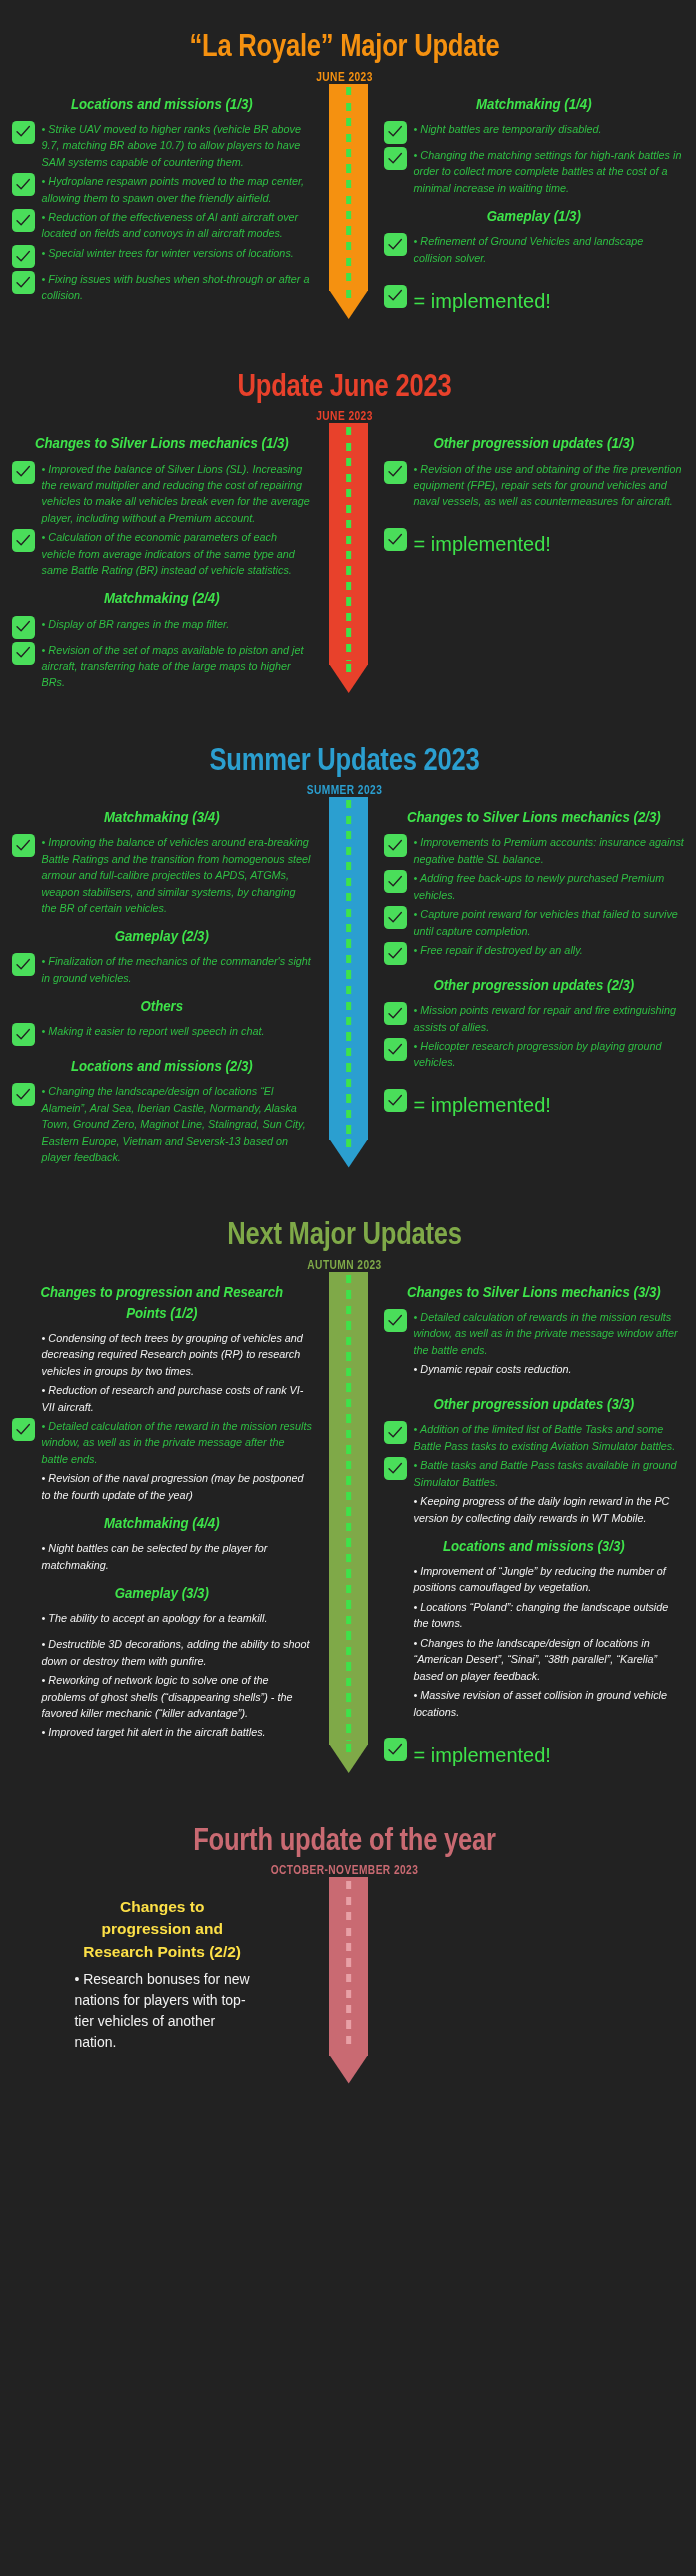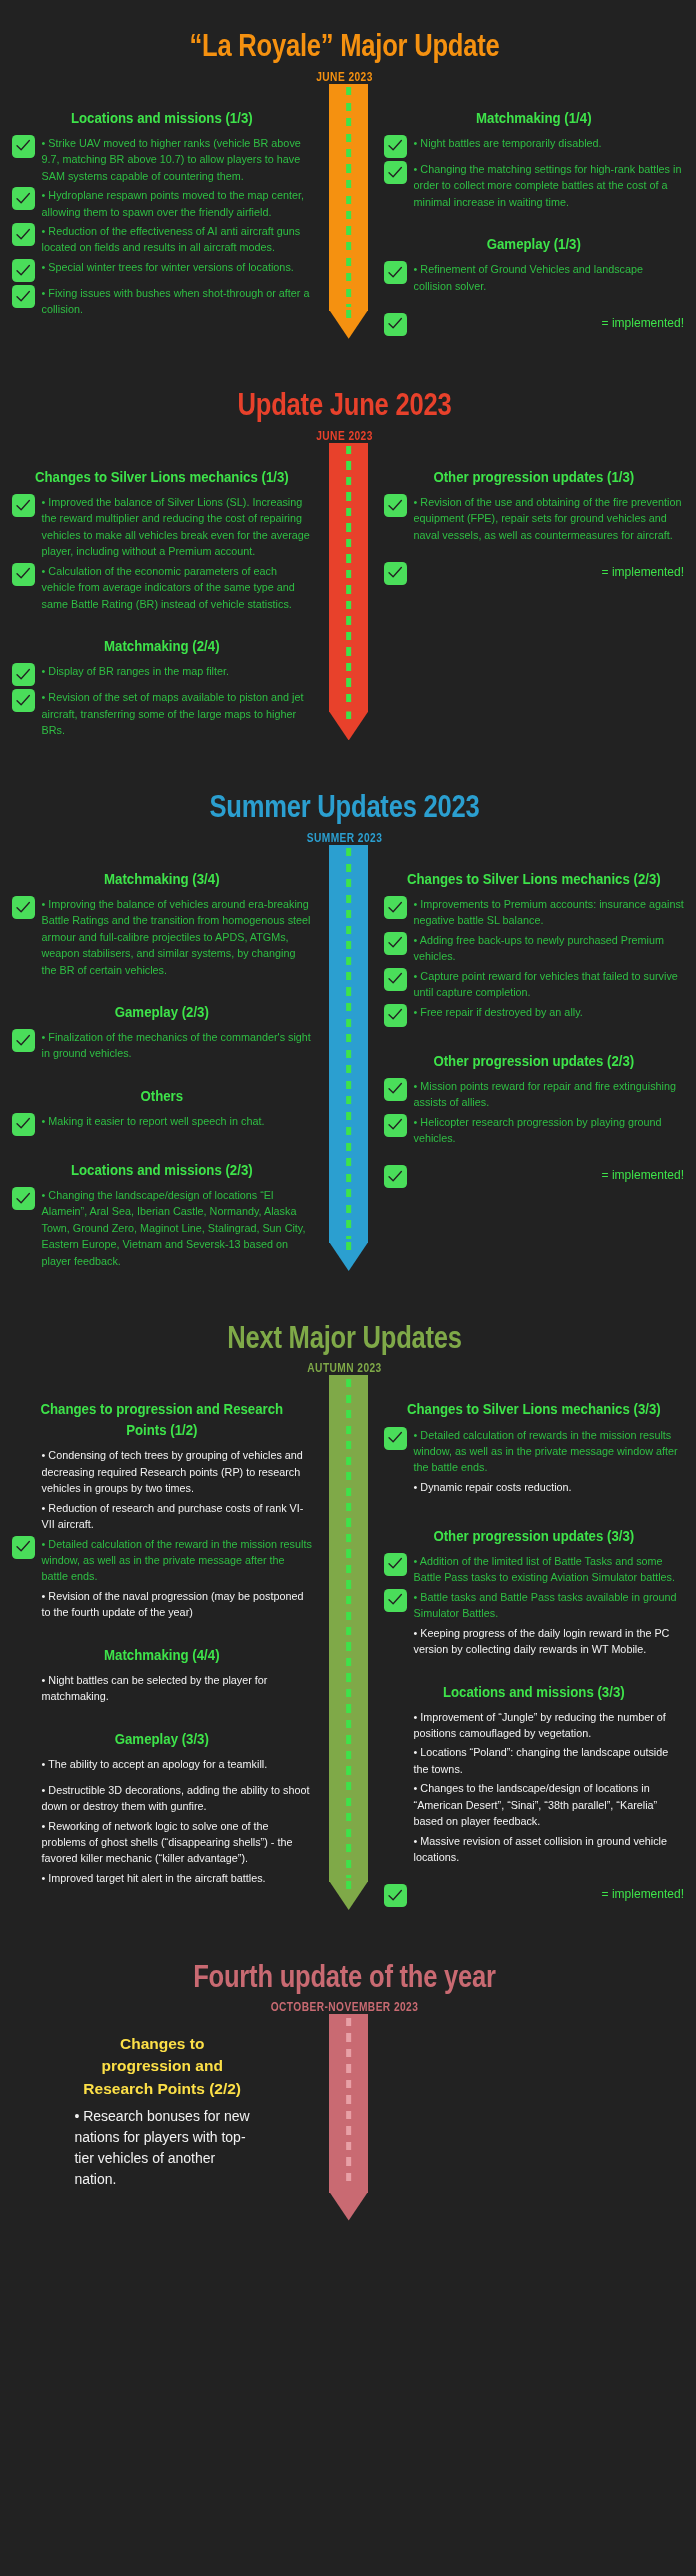--- a/index.html
+++ b/index.html
@@ -68,21 +68,21 @@
     clip-path: polygon(0 0, 100% 0, 50% 100%);
   }
   .arrow-head .dash-tip {
     position:absolute; left:50%; transform:translateX(-50%);
     top:0; height:13.4px; width:5.7px;
     background-image: repeating-linear-gradient(
        to bottom, #3ee34a 0px, #3ee34a 8.2px, transparent 8.2px, transparent 15.5px);
   }
 
   
-  .grp { margin-top: 24px; }
+  .grp { margin-top: 10px; font-style: italic; }
   .grp-title {
     text-align: center;
     font-size: 14.4px;
     font-weight: 700;
     line-height: 1.45;
     margin-bottom: 5.2px;
     font-family: "Liberation Sans Narrow","Liberation Sans", sans-serif;
     transform: scaleX(0.92);
   }
   .items { }
@@ -102,21 +102,21 @@
   .chk.green { background: #4ade5a; }
   .chk svg { position: absolute; left: 4.1px; top: 4.6px; }
   .chk.blank { background: transparent; }
   .txt {
     flex: 1 1 auto;
     font-size: 10.8px;
     line-height: 1.52;
     padding-top: 1px;
   }
   .legend { margin-top: 17.5px; margin-bottom: 3.1px; }
-  .legend .txt { font-size: 12px; padding-top: 2.1px; text-align: right; }
+  .legend .txt { font-size: 20px; padding-top: 2.1px; }
 
   .c-green  { color: #3ee34a; }
   .c-green2 { color: #2fbf44; }
   .c-white  { color: #f2f2f2; }
   .c-orange { color: #f59110; }
   .c-red    { color: #e8412b; }
   .c-blue   { color: #2b9fd0; }
   .c-olive  { color: #7fa948; }
   .c-rose   { color: #c96a72; }
 
@@ -165,21 +165,21 @@
                 </svg>
               </div>
               <div class="txt c-green2">• Hydroplane respawn points moved to the map center, allowing them to spawn over the friendly airfield.</div>
             </div>
             <div class="item">
               <div class="chk green">
                 <svg width="14.4" height="13.4" viewBox="0 0 28 26">
                   <path d="M2 13 L10 21 L26 3" fill="none" stroke="#222222" stroke-width="2.6" stroke-linecap="round" stroke-linejoin="round"></path>
                 </svg>
               </div>
-              <div class="txt c-green2">• Reduction of the effectiveness of AI anti aircraft guns located on fields and results in all aircraft modes.</div>
+              <div class="txt c-green2">• Reduction of the effectiveness of AI anti aircraft over located on fields and convoys in all aircraft modes.</div>
             </div>
             <div class="item">
               <div class="chk green">
                 <svg width="14.4" height="13.4" viewBox="0 0 28 26">
                   <path d="M2 13 L10 21 L26 3" fill="none" stroke="#222222" stroke-width="2.6" stroke-linecap="round" stroke-linejoin="round"></path>
                 </svg>
               </div>
               <div class="txt c-green2">• Special winter trees for winter versions of locations.</div>
             </div>
             <div class="item">
@@ -284,21 +284,21 @@
                 </svg>
               </div>
               <div class="txt c-green2">• Display of BR ranges in the map filter.</div>
             </div>
             <div class="item">
               <div class="chk green">
                 <svg width="14.4" height="13.4" viewBox="0 0 28 26">
                   <path d="M2 13 L10 21 L26 3" fill="none" stroke="#222222" stroke-width="2.6" stroke-linecap="round" stroke-linejoin="round"></path>
                 </svg>
               </div>
-              <div class="txt c-green2">• Revision of the set of maps available to piston and jet aircraft, transferring some of the large maps to higher BRs.</div>
+              <div class="txt c-green2">• Revision of the set of maps available to piston and jet aircraft, transferring hate of the large maps to higher BRs.</div>
             </div>
           </div>
         </div>
       </div>
       <div class="col col-right">
         <div class="grp">
           <div class="grp-title c-green">Other progression updates (1/3)</div>
           <div class="items">
             <div class="item">
               <div class="chk green">

